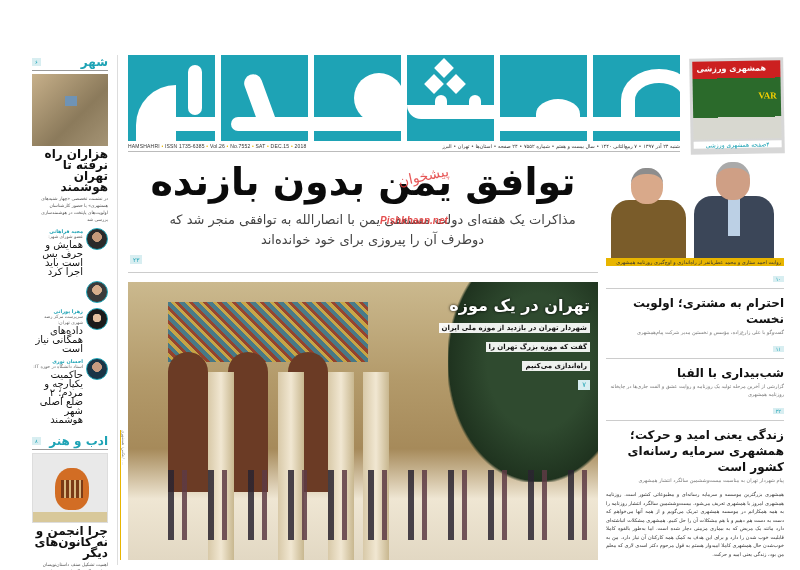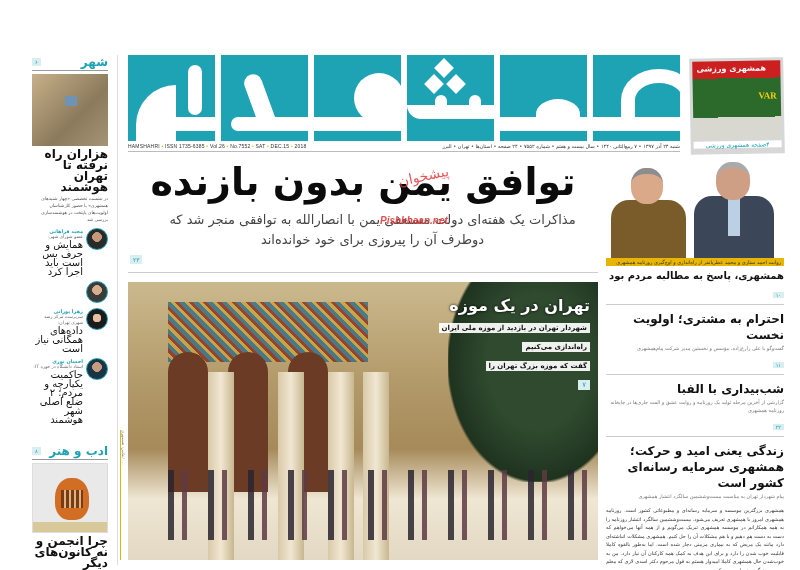--- a/index.html
+++ b/index.html
@@ -194,21 +194,21 @@
   </div>
   <div class="person">
     <div class="avatar av4"></div>
     <div class="txt">
       <div class="nm">احسان نوری</div>
       <div class="role">استاد دانشگاه در حوزه IT:</div>
       <div class="quote">حاکمیت یکپارچه و مردم؛ ۲ ضلع اصلی شهر هوشمند</div>
     </div>
   </div>
 
-  <div class="sec-head" style="margin-top:20px">
+  <div class="sec-head" style="margin-top:10px">
     <span class="title">ادب و هنر</span>
     <span class="num">۸</span>
   </div>
   <div class="art-photo">
     <div class="head"></div>
       <div class="books"></div>
       <div class="floor"></div>
   </div>
   <div class="l-h">چرا انجمن و نه کانون‌های دیگر</div>
   <div class="l-p">اهمیت تشکیل صنف داستان‌نویسان تهران در گفت‌وگو با نویسنده‌های داستان‌نویسان</div>
@@ -237,41 +237,40 @@
   <div class="arch" style="left:160px"></div>
   <div class="col" style="left:80px"></div>
   <div class="col" style="left:150px"></div>
   <div class="col" style="left:200px"></div>
   <div class="col" style="left:235px"></div>
   <div class="tree"></div>
   <div class="people"></div>
   <div class="photo-caption">
     <div class="t">تهران در یک موزه</div>
     <div><span class="line">شهردار تهران در بازدید از موزه ملی ایران</span></div>
+    <div><span class="line">گفت که موزه بزرگ تهران را</span></div>
     <div><span class="line">راه‌اندازی می‌کنیم</span></div>
-    <div><span class="line">گفت که موزه بزرگ تهران را</span></div>
     <div><span class="pg">۷</span></div>
   </div>
 </div>
 <div class="credit">عکس: همشهری/ ....</div>
 
 <div class="rightcol">
   <div class="twomen">
     <div class="man2">
         <div class="body"></div>
         <div class="shirt"></div>
         <div class="head"></div>
       </div>
     <div class="man1">
         <div class="body"></div>
         <div class="head"></div>
       </div>
   </div>
   <div class="yellowbar">روایت احمد ستاری و محمد عطریانفر از راه‌اندازی و اوج‌گیری روزنامه همشهری</div>
-  <div class="r-h">همشهری، پاسخ به مطالبه مردم بود</div>
   <span class="r-pg">۱۰</span>
   <div class="r-sep"></div>
 
   <div class="r-h big">احترام به مشتری؛ اولویت نخست</div>
   <div class="r-p">گفت‌وگو با علی زارع‌زاده، مؤسس و نخستین مدیر شرکت پیام‌همشهری</div>
   <span class="r-pg">۱۱</span>
   <div class="r-sep"></div>
 
   <div class="r-h big">شب‌بیداری با الفبا</div>
   <div class="r-p">گزارشی از آخرین مرحله تولید یک روزنامه و روایت عشق و الفت جاری‌ها در چاپخانه روزنامه همشهری</div>

